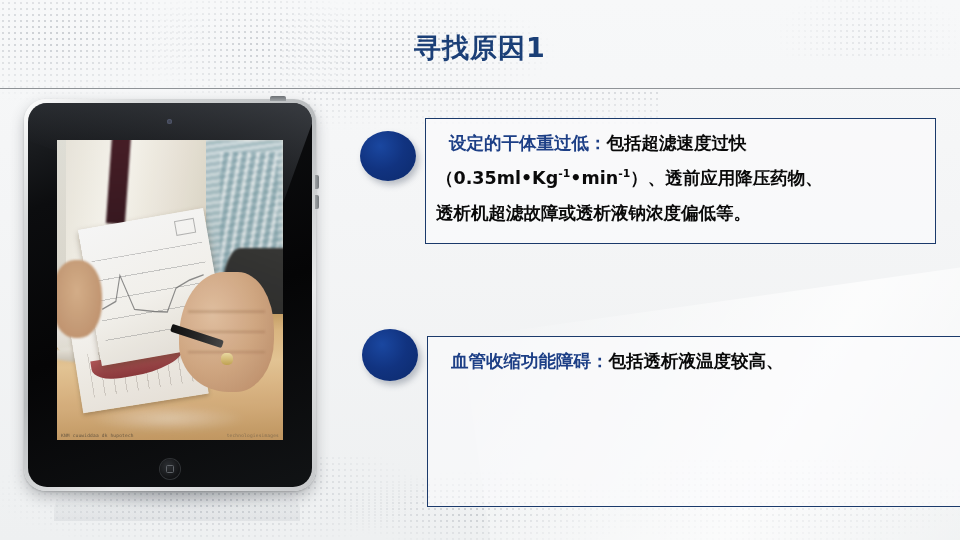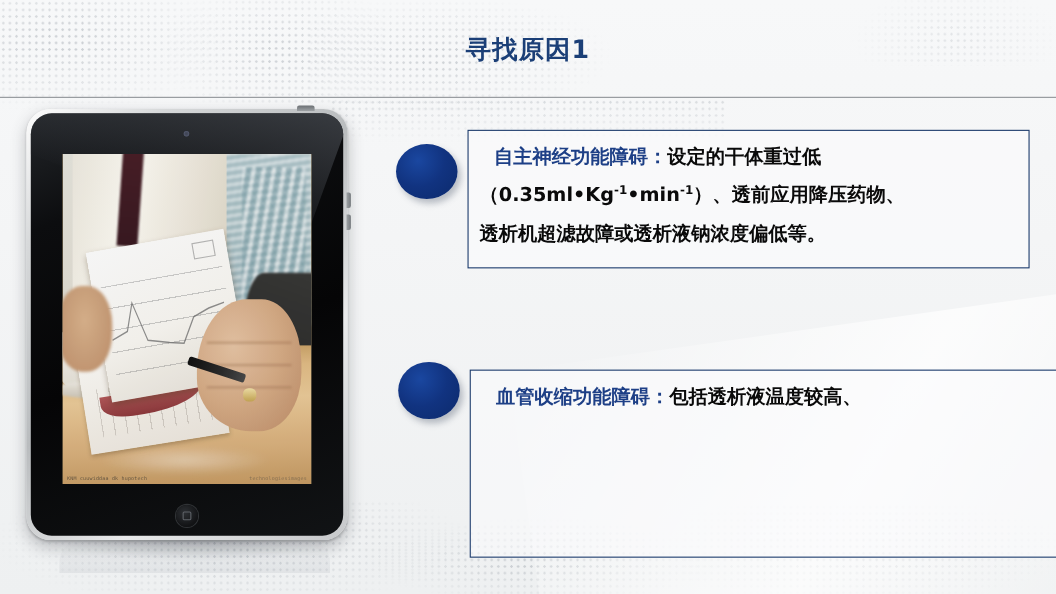--- a/index.html
+++ b/index.html
@@ -60,21 +60,21 @@
     background: linear-gradient(128deg, rgba(255,255,255,0) 0%, rgba(255,255,255,0.75) 55%, rgba(255,255,255,0) 100%);
     transform: rotate(-8deg);
     pointer-events:none;
   }
 
   
   .title {
     position:absolute; left:0; top:30px; width:960px;
     text-align:center;
     font-family:"DejaVu Sans","Liberation Sans",sans-serif;
-    font-size:23px; font-weight:700;
+    font-size:27px; font-weight:700;
     color:#1b3f77;
     letter-spacing:1px;
     white-space:nowrap;
   }
   .rule {
     position:absolute; left:0; top:88px; width:960px; height:1px;
     background:#8f9397;
   }
 
   
@@ -320,21 +320,21 @@
         </div>
       </div>
     </div>
   </div>
 
   <div class="dot d1"></div>
   <div class="dot d2"></div>
 
   <div class="tbox b1">
     <div class="ln indent">
-      <span class="lead">自主神经功能障碍：</span><span>设定的干体重过低</span>
+      <span class="lead">设定的干体重过低：</span><span>包括超滤速度过快</span>
     </div>
     <div class="ln"><span>（0.35ml•Kg</span><sup>-1</sup><span>•min</span><sup>-1</sup><span>）、透前应用降压药物、</span>
     </div>
     <div class="ln">透析机超滤故障或透析液钠浓度偏低等。</div>
   </div>
 
   <div class="tbox b2">
     <div class="ln indent">
       <span class="lead">血管收缩功能障碍：</span><span>包括透析液温度较高、</span>
     </div>

